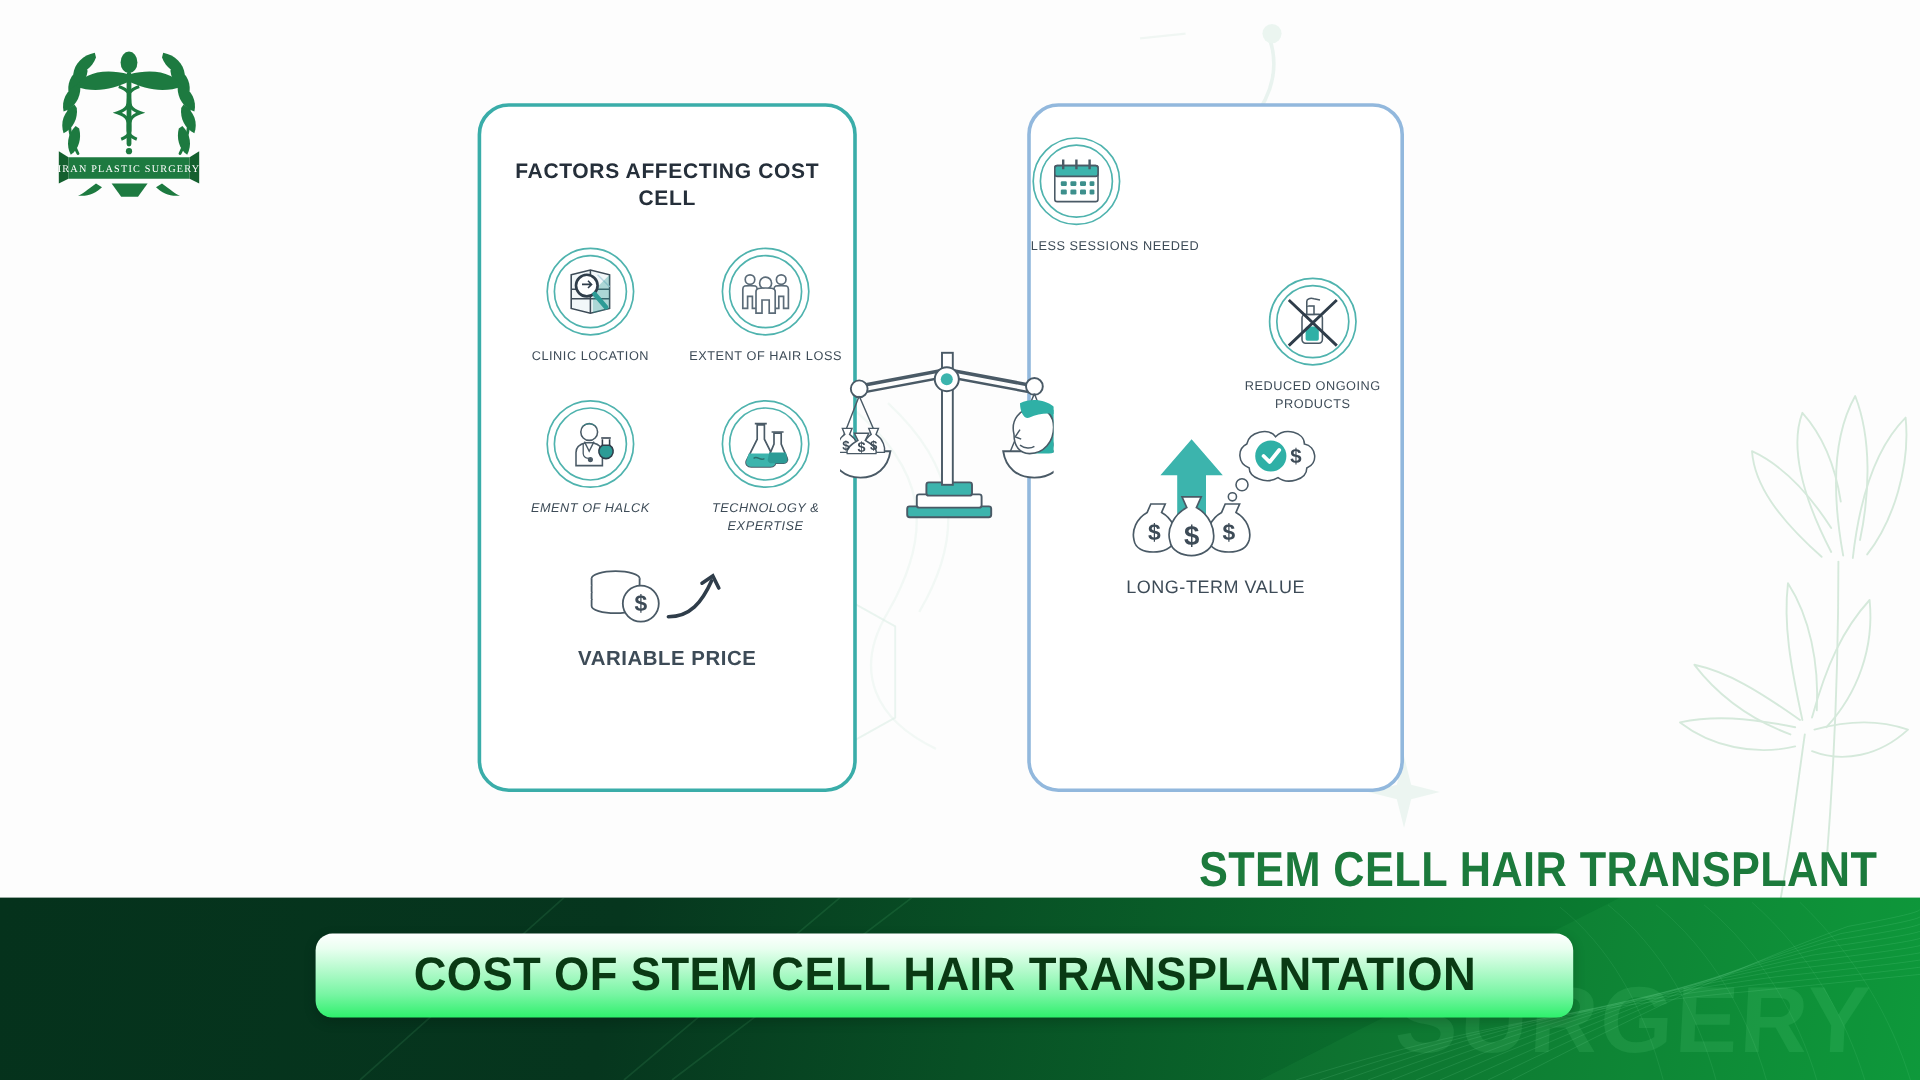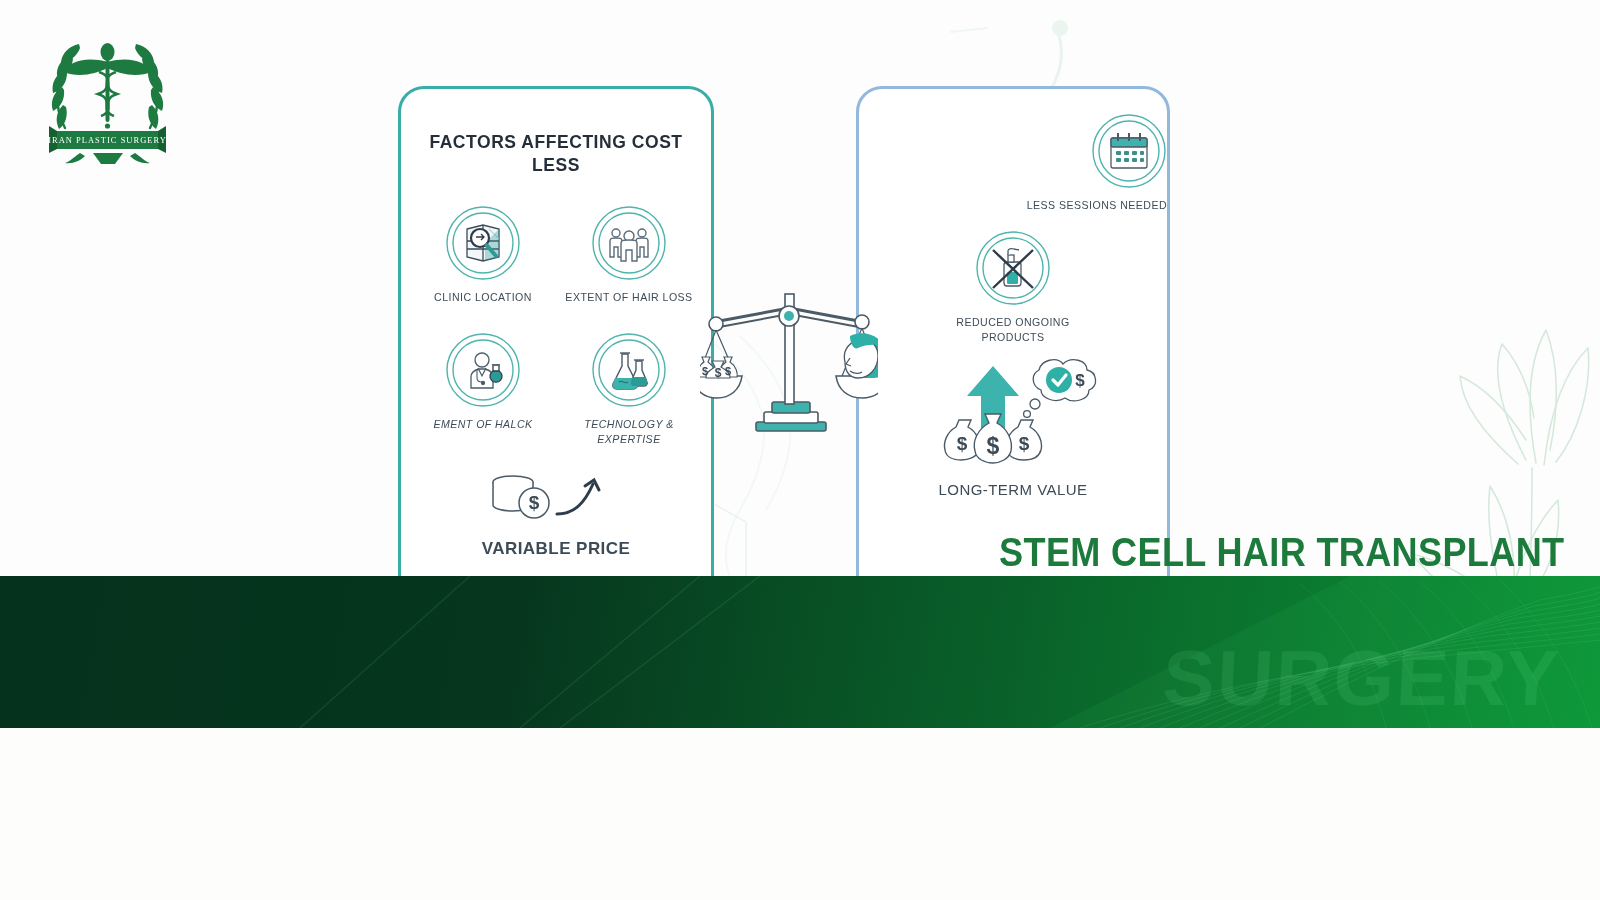--- a/index.html
+++ b/index.html
@@ -7,21 +7,21 @@
   html,body { width:1600px; height:900px; overflow:hidden; }
   body {
     font-family: "Liberation Sans", sans-serif;
     background:#fdfdfc;
     position:relative;
   }
 
   
   .canvas {
     position:absolute; inset:0;
-    width:1600px; height:728px;
+    width:1600px; height:900px;
     background:#fdfdfd;
     overflow:hidden;
   }
 
   
   .bg-deco { position:absolute; pointer-events:none; }
   #bg-floral  { right:-10px; top:300px; width:260px; height:470px; opacity:.85; }
   #bg-hex     { left:560px;  top:470px; width:220px; height:200px; opacity:.5; }
   #bg-swoosh  { left:940px;  top:10px;  width:220px; height:130px; opacity:.55; }
   #bg-swoosh2 { left:700px;  top:330px; width:260px; height:300px; opacity:.35; }
@@ -53,21 +53,21 @@
     letter-spacing:.55px;
     color:#252f3a;
     line-height:1.32;
   }
   .panel-left .panel-title  { margin-top:42px; padding:0 28px; }
   .panel-right .panel-title { margin-top:42px; padding:0 14px; }
 
   
   .icon-grid {
     display:flex; flex-wrap:wrap;
-    justify-content:center;
+    justify-content:flex-end;
   }
   .icon-item {
     width:146px;
     display:flex; flex-direction:column; align-items:center;
     text-align:center;
   }
   .icon-circle {
     width:76px; height:76px;
     display:block;
   }
@@ -83,21 +83,21 @@
   .left-row1 { margin-top:28px; }
   .left-row2 { margin-top:28px;font-style:italic; }
   .left-single {
     margin-top:22px;
     display:flex; flex-direction:column; align-items:center;
   }
   .left-single .icon-label { margin-top:10px; font-weight:bold; font-size:17px; }
 
   .right-top {
     margin-top:24px;
-    display:flex; flex-direction:column; align-items:flex-end;
+    display:flex; flex-direction:column; align-items:flex-start;
   }
   .right-row2 { margin-top:18px; }
   .right-single {
     margin-top:10px;
     display:flex; flex-direction:column; align-items:center;
   }
   .right-single .icon-label { margin-top:6px; font-size:15px; }
 
   
   #scale-icon {
@@ -256,21 +256,21 @@
         <path d="M100 131 C107 136 111 140 115 141 C107 142 100 139 95 134 Z"></path>
       </g>
       <circle cx="72.5" cy="104" r="2.6" fill="#1d7a40"></circle>
     </svg>
   </div>
 
   <div class="panel panel-left">
 
     <div class="panel-title">
       <div>FACTORS AFFECTING COST</div>
-      <div>LESS</div>
+      <div>CELL</div>
     </div>
 
     <div class="icon-grid left-row1">
 
       <div class="icon-item">
         <svg class="icon-circle" viewBox="0 0 76 76">
           <circle cx="38" cy="38" r="36" fill="none" stroke="#4fb3ae" stroke-width="1.4"></circle>
           <circle cx="38" cy="38" r="30" fill="none" stroke="#4fb3ae" stroke-width="1.4"></circle>
           <g stroke="#3d4b57" stroke-width="1.3" fill="none">
             <path d="M22 24 L38 20 L54 24 L54 52 L38 56 L22 52 Z" fill="#f2f7f9"></path>

